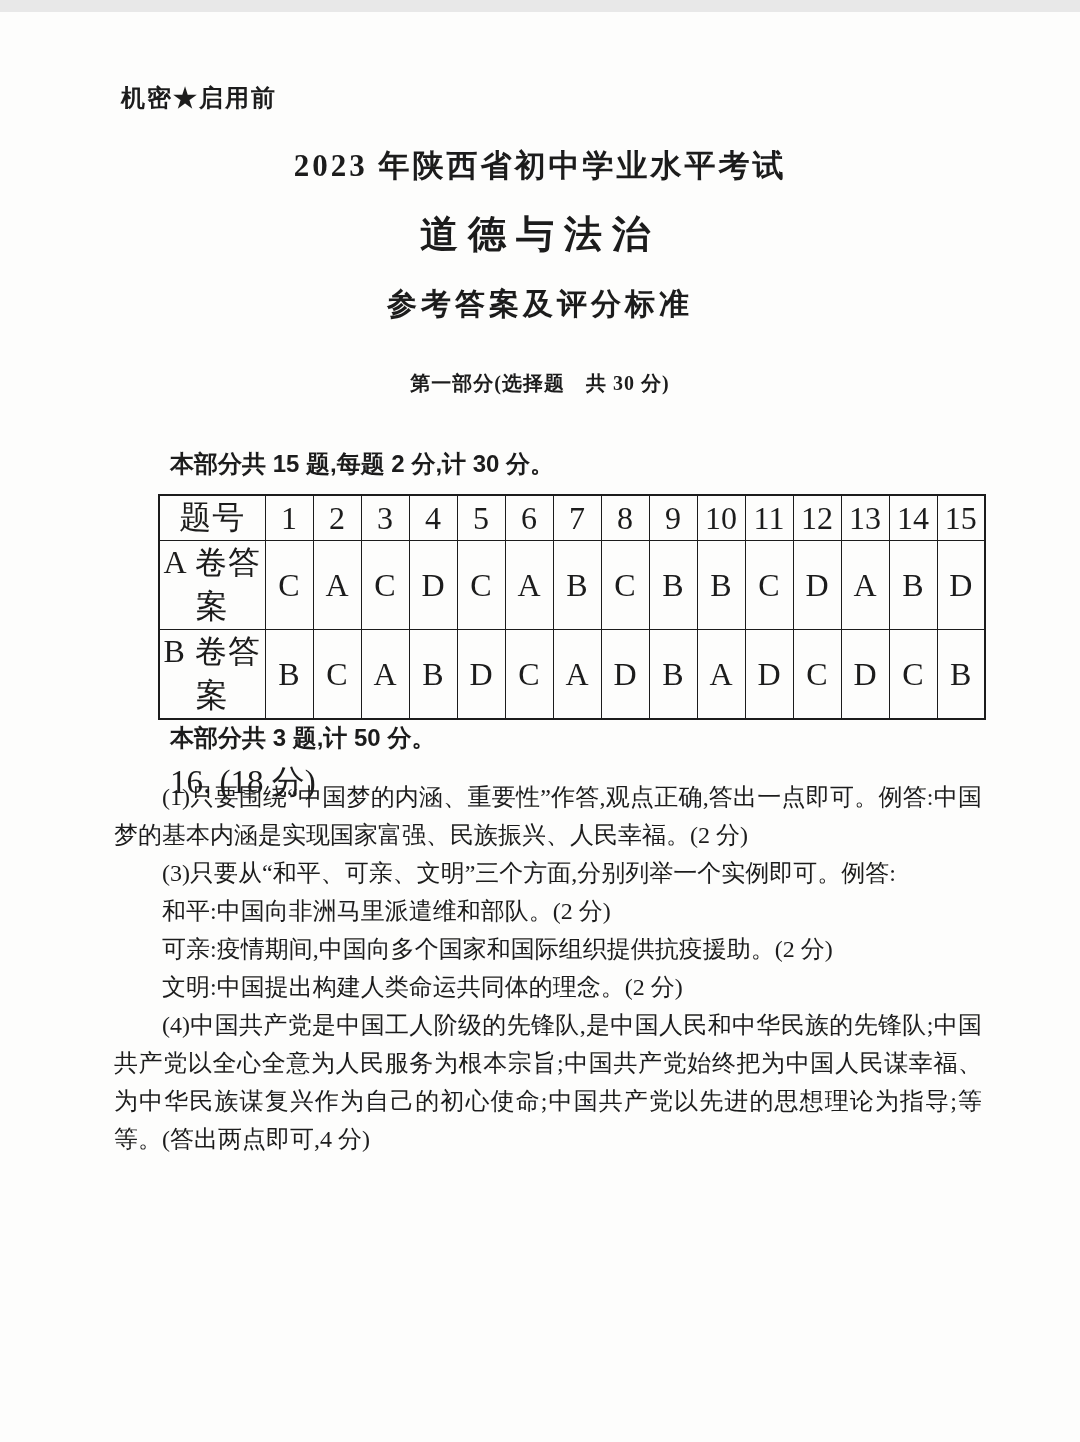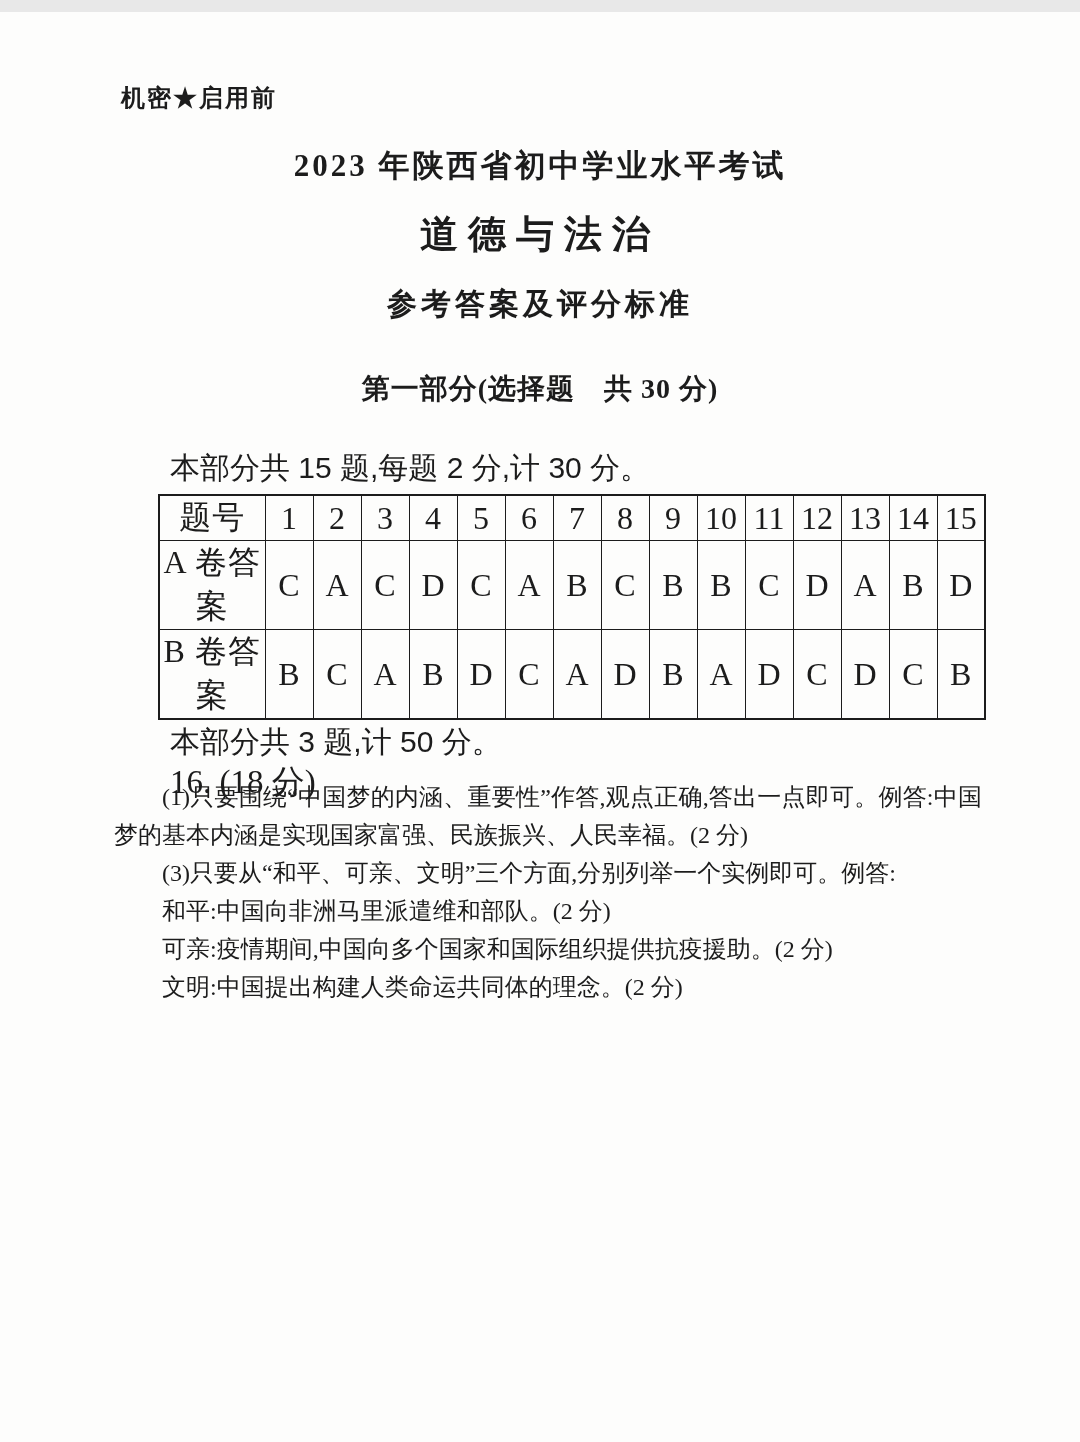--- a/index.html
+++ b/index.html
@@ -43,32 +43,32 @@
     letter-spacing: 10px;
   }
   .doc-title {
     top: 272px;
     font-family: "Liberation Sans", sans-serif;
     font-size: 30px;
     font-weight: 700;
     letter-spacing: 4px;
   }
   .part-heading {
-    font-size: 28px;
+    font-size: 20px;
     font-weight: 700;
     letter-spacing: 1px;
   }
   .part1-heading { top: 358px; }
   .part2-heading { top: 638px; }
   .section-intro {
     position: absolute;
     left: 170px;
     font-family: "Liberation Sans", sans-serif;
-    font-size: 30px;
-    font-weight: 400;
+    font-size: 24px;
+    font-weight: 700;
     text-align: right;
   }
   .intro1 { top: 436px; }
   .intro2 { top: 710px; }
   .answer-table {
     position: absolute;
     left: 158px;
     top: 482px;
     border-collapse: collapse;
     border: 2.5px solid #1c1c1c;
@@ -189,17 +189,18 @@
   <div class="section-intro intro2">本部分共 3 题,计 50 分。</div>
 
   <div class="q16-label">16. (18 分)</div>
 
   <div class="answers-body">
     <p>(1)只要围绕“中国梦的内涵、重要性”作答,观点正确,答出一点即可。例答:中国梦的基本内涵是实现国家富强、民族振兴、人民幸福。(2 分)</p>
     <p>(3)只要从“和平、可亲、文明”三个方面,分别列举一个实例即可。例答:</p>
     <p>和平:中国向非洲马里派遣维和部队。(2 分)</p>
     <p>可亲:疫情期间,中国向多个国家和国际组织提供抗疫援助。(2 分)</p>
     <p>文明:中国提出构建人类命运共同体的理念。(2 分)</p>
+    <p>(4)中国共产党是中国工人阶级的先锋队,是中国人民和中华民族的先锋队;中国共产党以全心全意为人民服务为根本宗旨;中国共产党始终把为中国人民谋幸福、为中华民族谋复兴作为自己的初心使命;中国共产党以先进的思想理论为指导;等等。(答出两点即可,4 分)</p>
   </div>
 
   <div class="centered page-footer">道德与法治参考答案及评分标准　第 1 页(共 2 页)</div>
 
 </div>
 
 </body></html>

